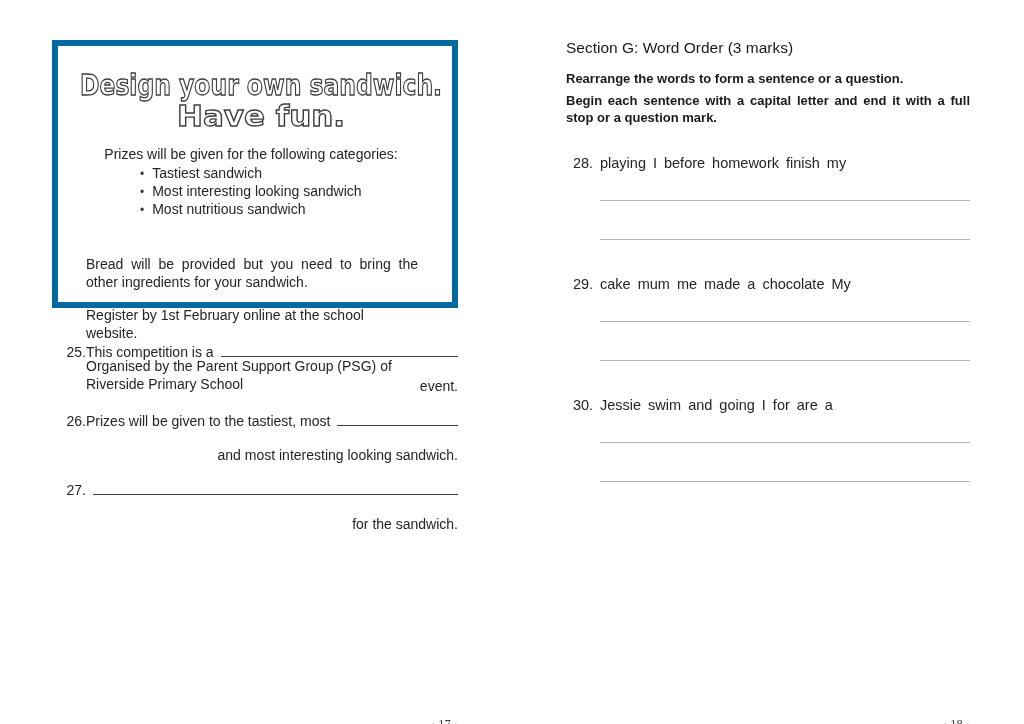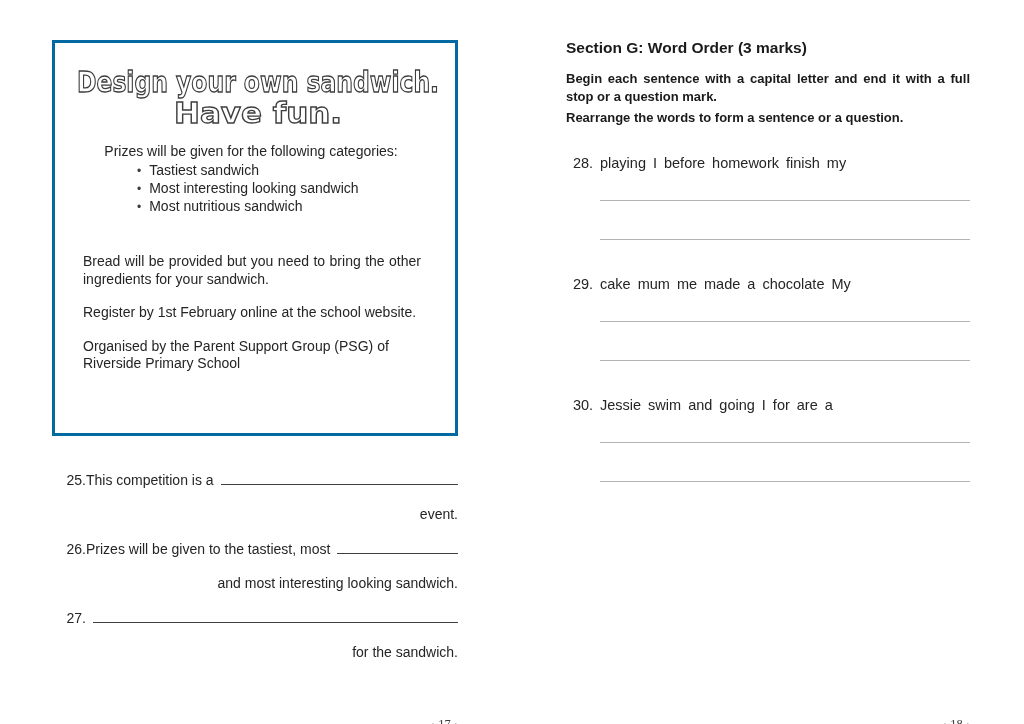--- a/index.html
+++ b/index.html
@@ -15,22 +15,22 @@
 
   
   .page-left {
     position: absolute;
     left: 52px; top: 40px;
     width: 406px;
   }
   .flyer {
     box-sizing: border-box;
     width: 406px;
-    height: 396px;
-    border: 3px solid #0369a1;
+    height: 268px;
+    border: 6px solid #0369a1;
     padding: 12px 28px 10px 20px;
   }
   .flyer-title-svg { display: block; margin: 0 auto; }
   .flyer-title-svg text {
     font-family: "DejaVu Sans", sans-serif;
     font-weight: bold;
     fill: #ffffff;
     stroke: #3d3d3d;
     stroke-width: 1.3px;
   }
@@ -85,21 +85,21 @@
 
   
   .page-right {
     position: absolute;
     left: 566px; top: 38px;
     width: 404px;
   }
   .section-heading {
     margin: 0;
     font-size: 15.5px;
-    font-weight: bold;
+    font-weight: normal;
     color: #1a1a1a;
     line-height: 19px;
   }
   .inst {
     margin: 13px 0 0 0;
     font-size: 13px;
     font-weight: bold;
     color: #1a1a1a;
     line-height: 17.5px;
   }
@@ -194,22 +194,22 @@
         <div class="q-line2">for the sandwich.</div>
       </div>
 
     </div>
   </div>
 
   <div class="page-right">
 
     <h2 class="section-heading">Section G: Word Order (3 marks)</h2>
 
+    <p class="inst">Rearrange the words to form a sentence or a question.</p>
     <p class="inst justify">Begin each sentence with a capital letter and end it with a full stop or a question mark.</p>
-    <p class="inst">Rearrange the words to form a sentence or a question.</p>
 
     <div class="qr">
       <div class="qr-row">
         <span class="qr-num">28.</span>
         <span class="qr-words">
           <span>playing</span>
           <span>I</span>
           <span>before</span>
           <span>homework</span>
           <span>finish</span>

